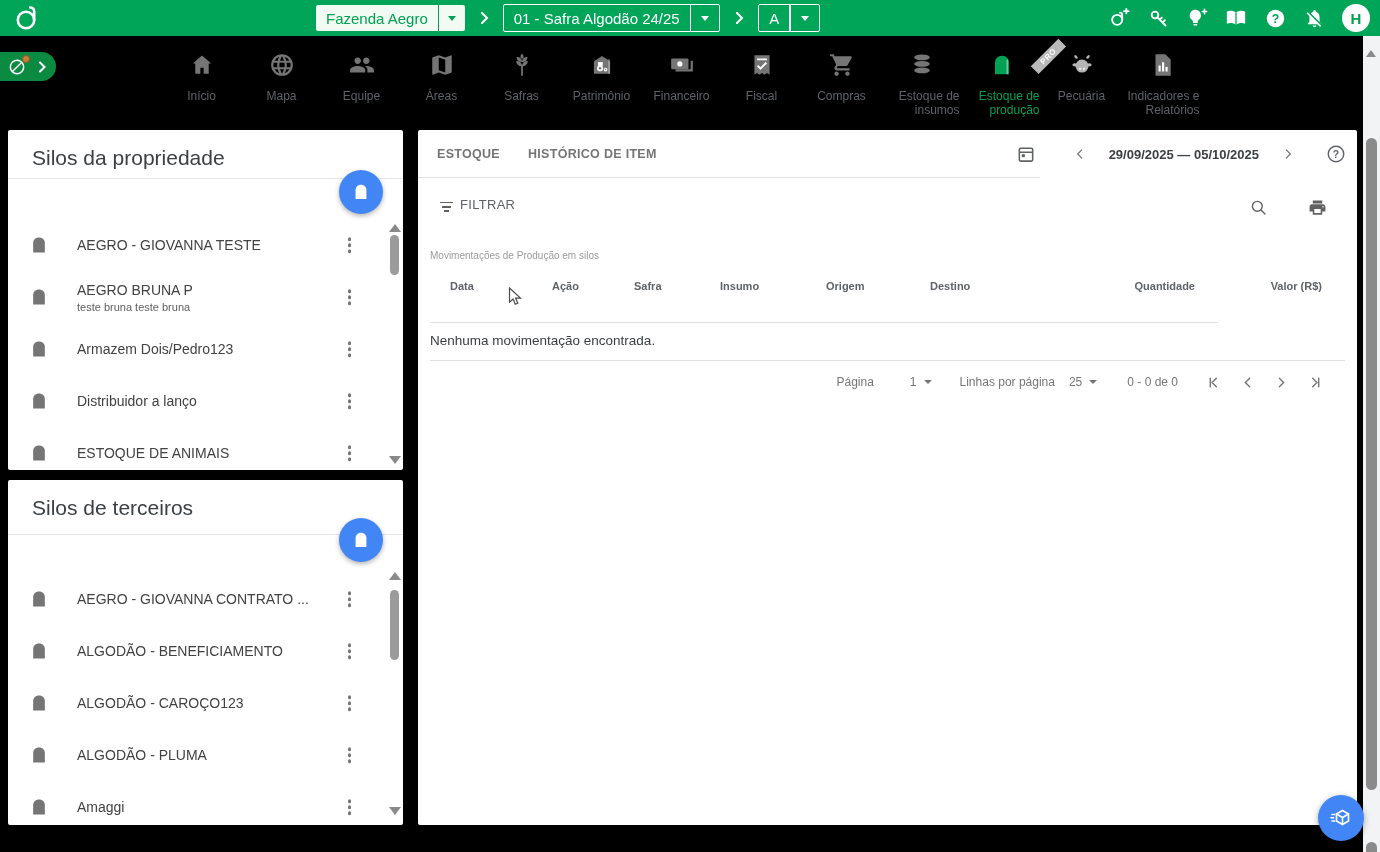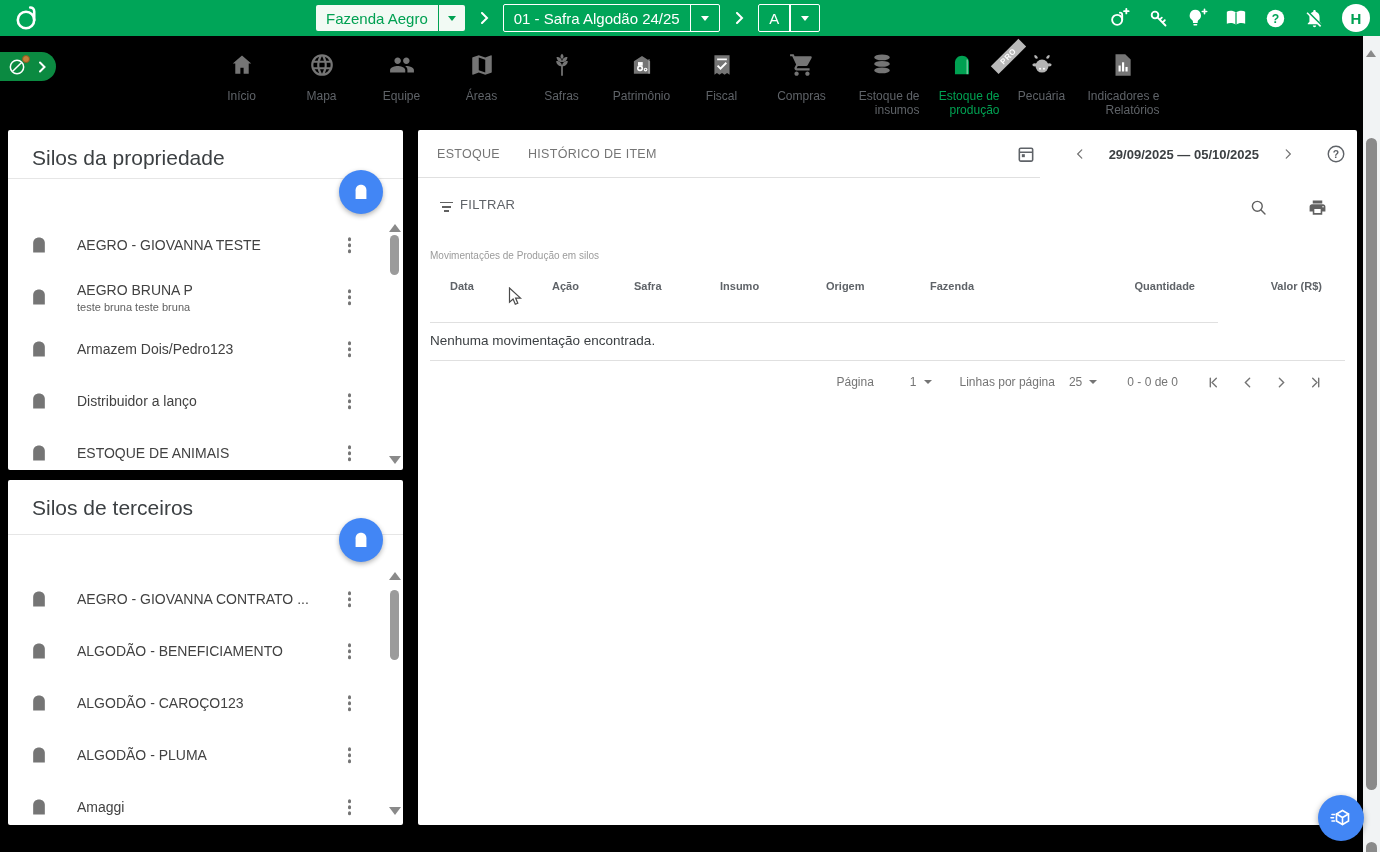--- a/index.html
+++ b/index.html
@@ -64,21 +64,21 @@
   .tri-up { width:0; height:0; border-left:6px solid transparent; border-right:6px solid transparent; border-bottom:8px solid #8a8a8a; cursor:pointer; }
   .tri-down { width:0; height:0; border-left:6px solid transparent; border-right:6px solid transparent; border-top:8px solid #8a8a8a; cursor:pointer; }
   .scroll-track { flex:1; width:9px; position:relative; }
   .scroll-thumb { position:absolute; left:0; width:9px; background:#9b9b9b; border-radius:5px; cursor:pointer; }
   .card1 .scroll-thumb { top:3px; height:40px; }
   .card2 .scroll-thumb { top:10px; height:70px; }
 
   
   .main-card { left:418px; top:130px; width:939px; height:695px; }
   .tabs-row { position:relative; height:48px; display:flex; align-items:center; padding-left:5px; }
-  .tab { padding:0 14px; height:48px; line-height:48px; font-size:12.5px; font-weight:normal; letter-spacing:.3px; color:#757575; position:relative; cursor:pointer; }
+  .tab { padding:0 14px; height:48px; line-height:48px; font-size:12.5px; font-weight:bold; letter-spacing:.3px; color:#757575; position:relative; cursor:pointer; }
   .tab.active { color:#5f6368; }
   .tab.active::after { content:""; position:absolute; left:0; right:0; bottom:0; height:2px; background:#00a152; }
   .tabs-border { position:absolute; left:0; top:47px; width:622px; height:1px; background:#e0e0e0; }
   .date-controls { position:absolute; right:8px; top:0; height:48px; display:flex; align-items:center; }
   .dc-gap1 { width:28px; } .dc-gap3 { width:22px; }
   .date-text { font-size:13px; font-weight:bold; color:#3c4043; padding:0 16px; }
   .icon-btn { width:26px; height:26px; display:flex; align-items:center; justify-content:center; cursor:pointer; }
 
   .toolbar { position:relative; height:58px; }
   .filter-btn { position:absolute; left:22px; top:19px; display:flex; align-items:flex-end; gap:7px; cursor:pointer; }
@@ -266,20 +266,30 @@
             <circle cx="15.3" cy="16.2" r="1.7" fill="#fff"></circle>
             <circle cx="15.3" cy="16.2" r=".7" fill="#757575"></circle>
             <rect x="17.8" y="6.5" width="1.4" height="13.5" fill="#fff" opacity=".35"></rect>
           </svg>
         </span>
       <span class="ni-label">Patrimônio</span>
     </div>
     <div class="nav-item">
       <span class="ni-icon">
           <svg width="26" height="26" viewBox="0 0 24 24" fill="#757575">
+            <rect x="2" y="6" width="16" height="10" rx="1"></rect>
+            <circle cx="10" cy="11" r="2.4" fill="#fff"></circle>
+            <path d="M20 8h2v10H6v-2h14Z"></path>
+          </svg>
+        </span>
+      <span class="ni-label">Financeiro</span>
+    </div>
+    <div class="nav-item">
+      <span class="ni-icon">
+          <svg width="26" height="26" viewBox="0 0 24 24" fill="#757575">
             <path d="M5 3h14v18l-2.3-1.6-2.3 1.6L12 19.4 9.6 21 7.3 19.4 5 21Z"></path>
             <path d="M10.6 14.1 8.5 12l-1.2 1.2 3.3 3.3 6-6-1.2-1.2Z" fill="#fff"></path>
             <rect x="7.5" y="6" width="9" height="1.6" fill="#fff"></rect>
           </svg>
         </span>
       <span class="ni-label">Fiscal</span>
     </div>
     <div class="nav-item">
       <span class="ni-icon">
           <svg width="26" height="26" viewBox="0 0 24 24" fill="#757575">
@@ -568,21 +578,21 @@
     </div>
 
     <div class="table-caption">Movimentações de Produção em silos</div>
 
     <div class="thead">
       <span class="th th-data">Data</span>
       <span class="th th-acao">Ação</span>
       <span class="th th-safra">Safra</span>
       <span class="th th-insumo">Insumo</span>
       <span class="th th-origem">Origem</span>
-      <span class="th th-destino">Fazenda</span>
+      <span class="th th-destino">Destino</span>
       <span class="th th-qtd">Quantidade</span>
       <span class="th th-valor">Valor (R$)</span>
     </div>
     <div class="head-divider"></div>
     <div class="empty-msg">Nenhuma movimentação encontrada.</div>
     <div class="row-divider"></div>
 
     <div class="pagination">
       <span>Página</span>
       <span class="pg-sel m1">

